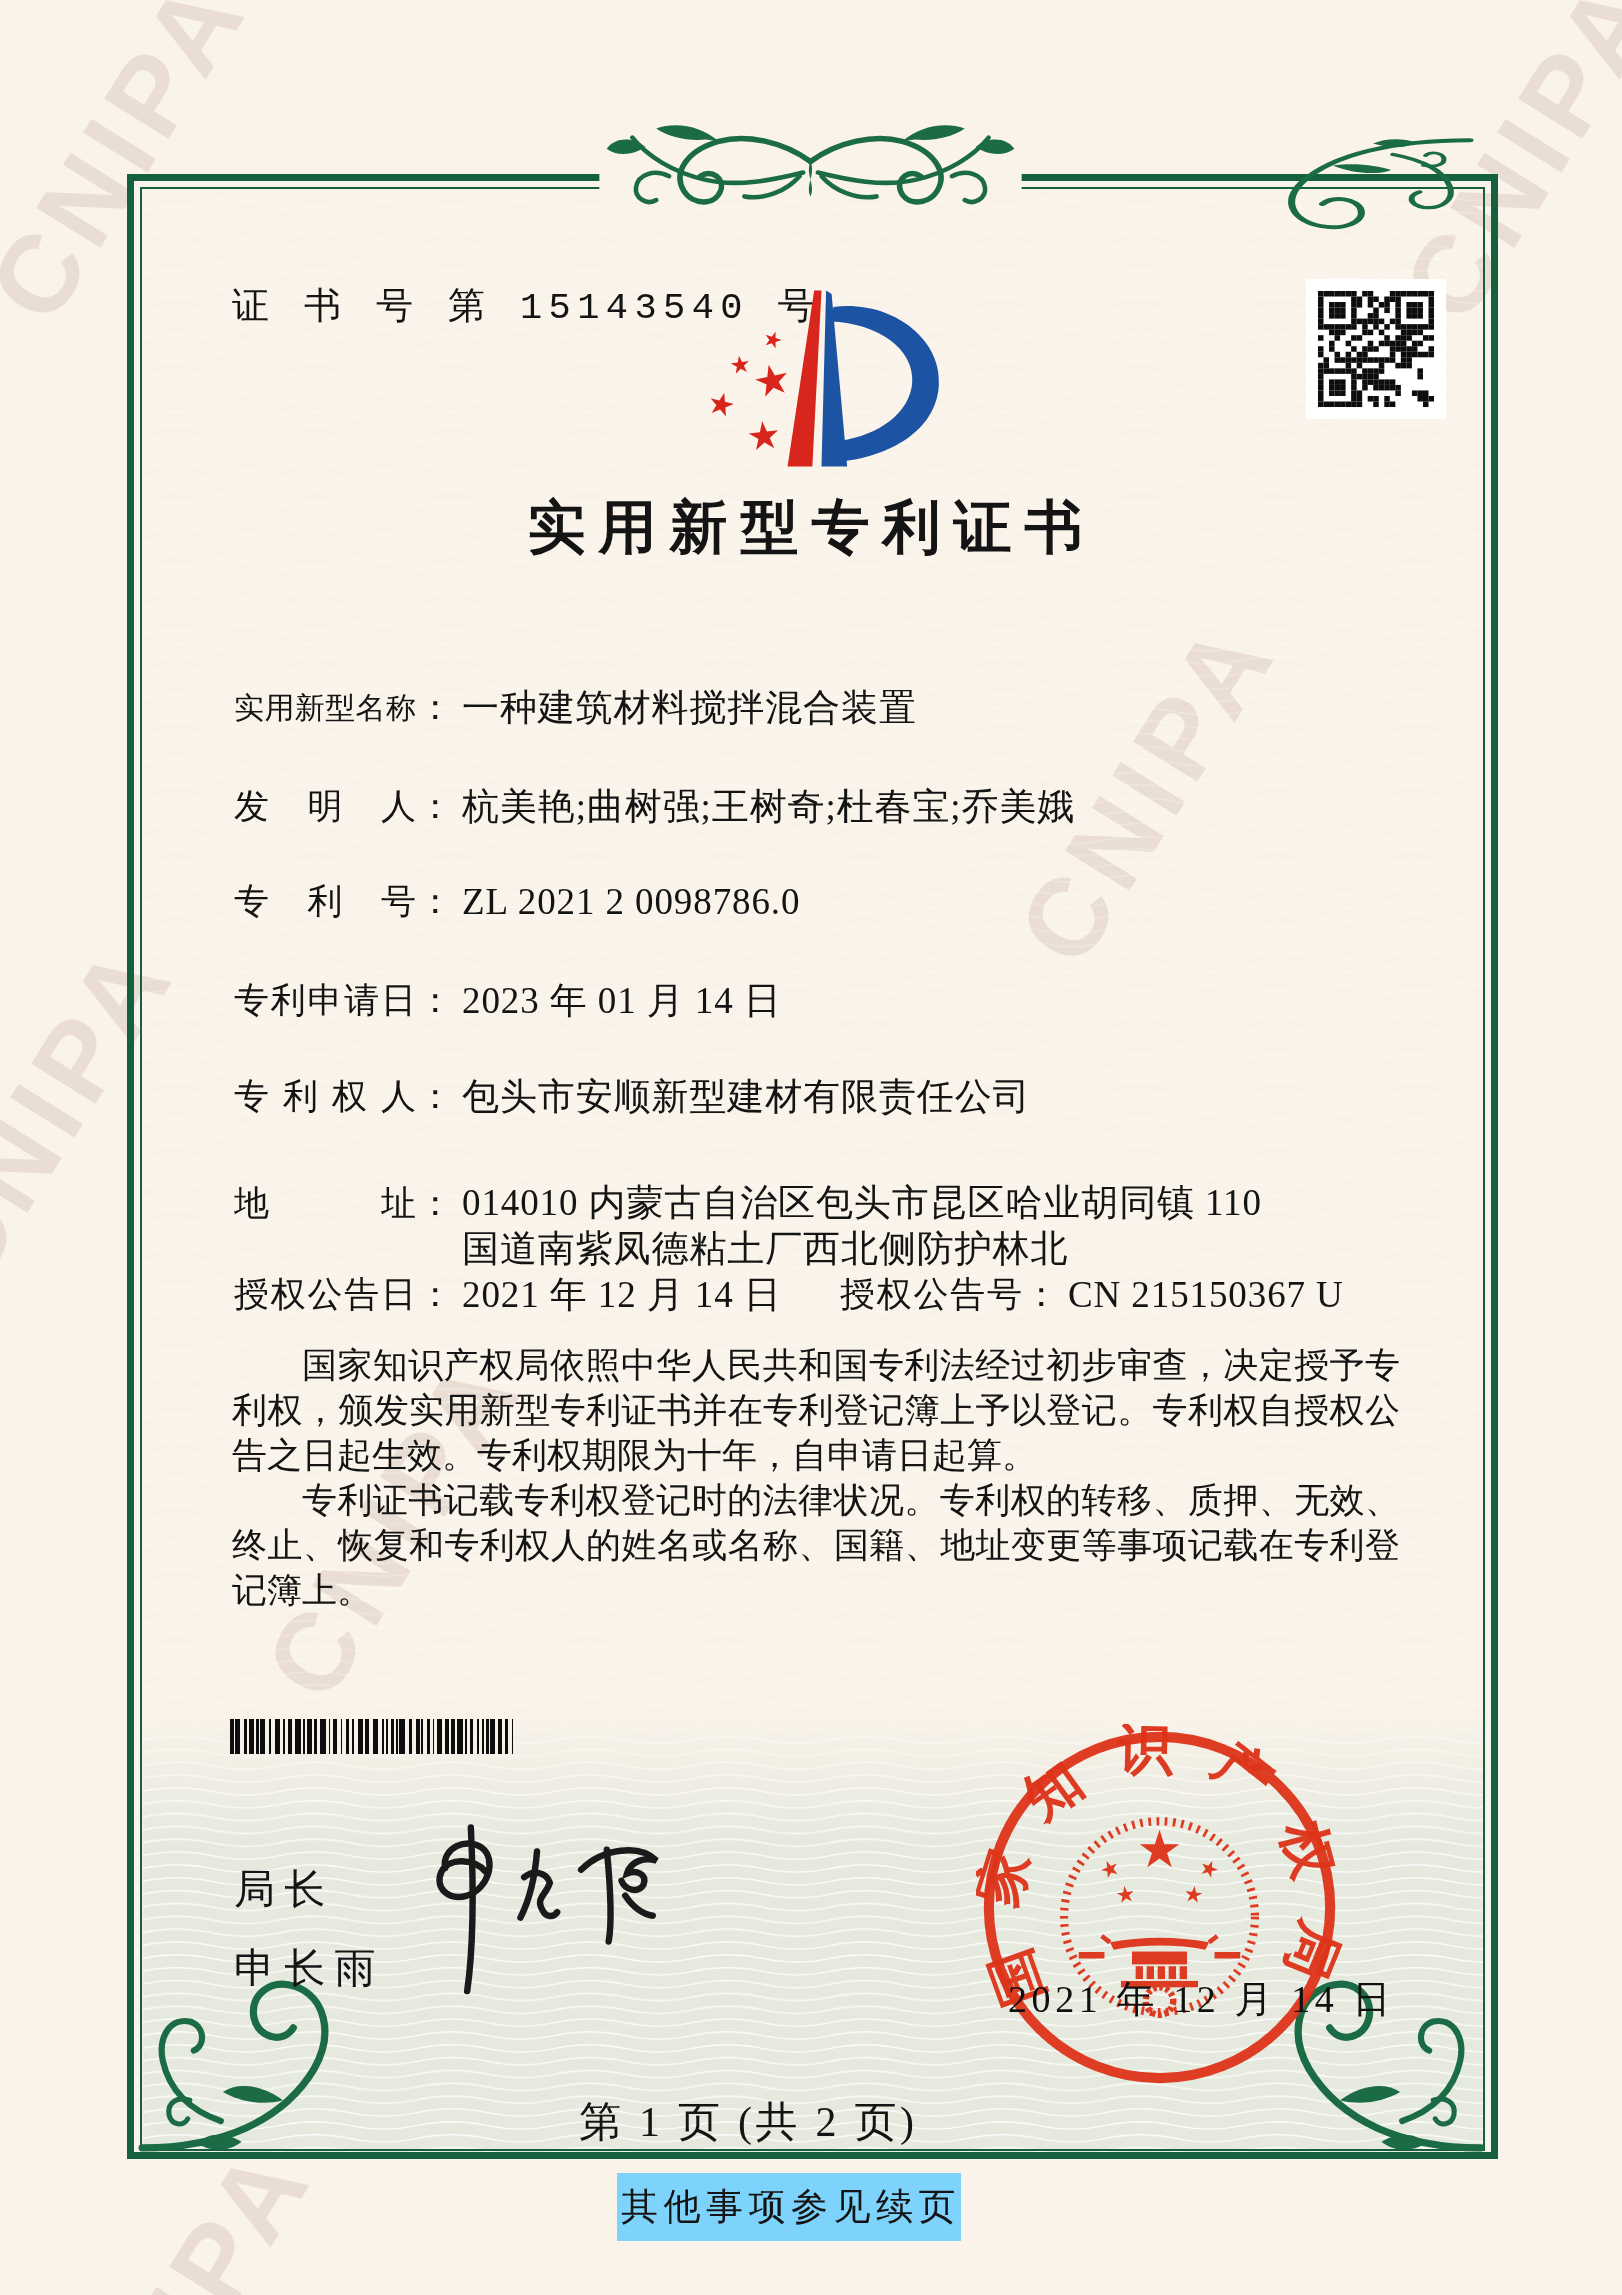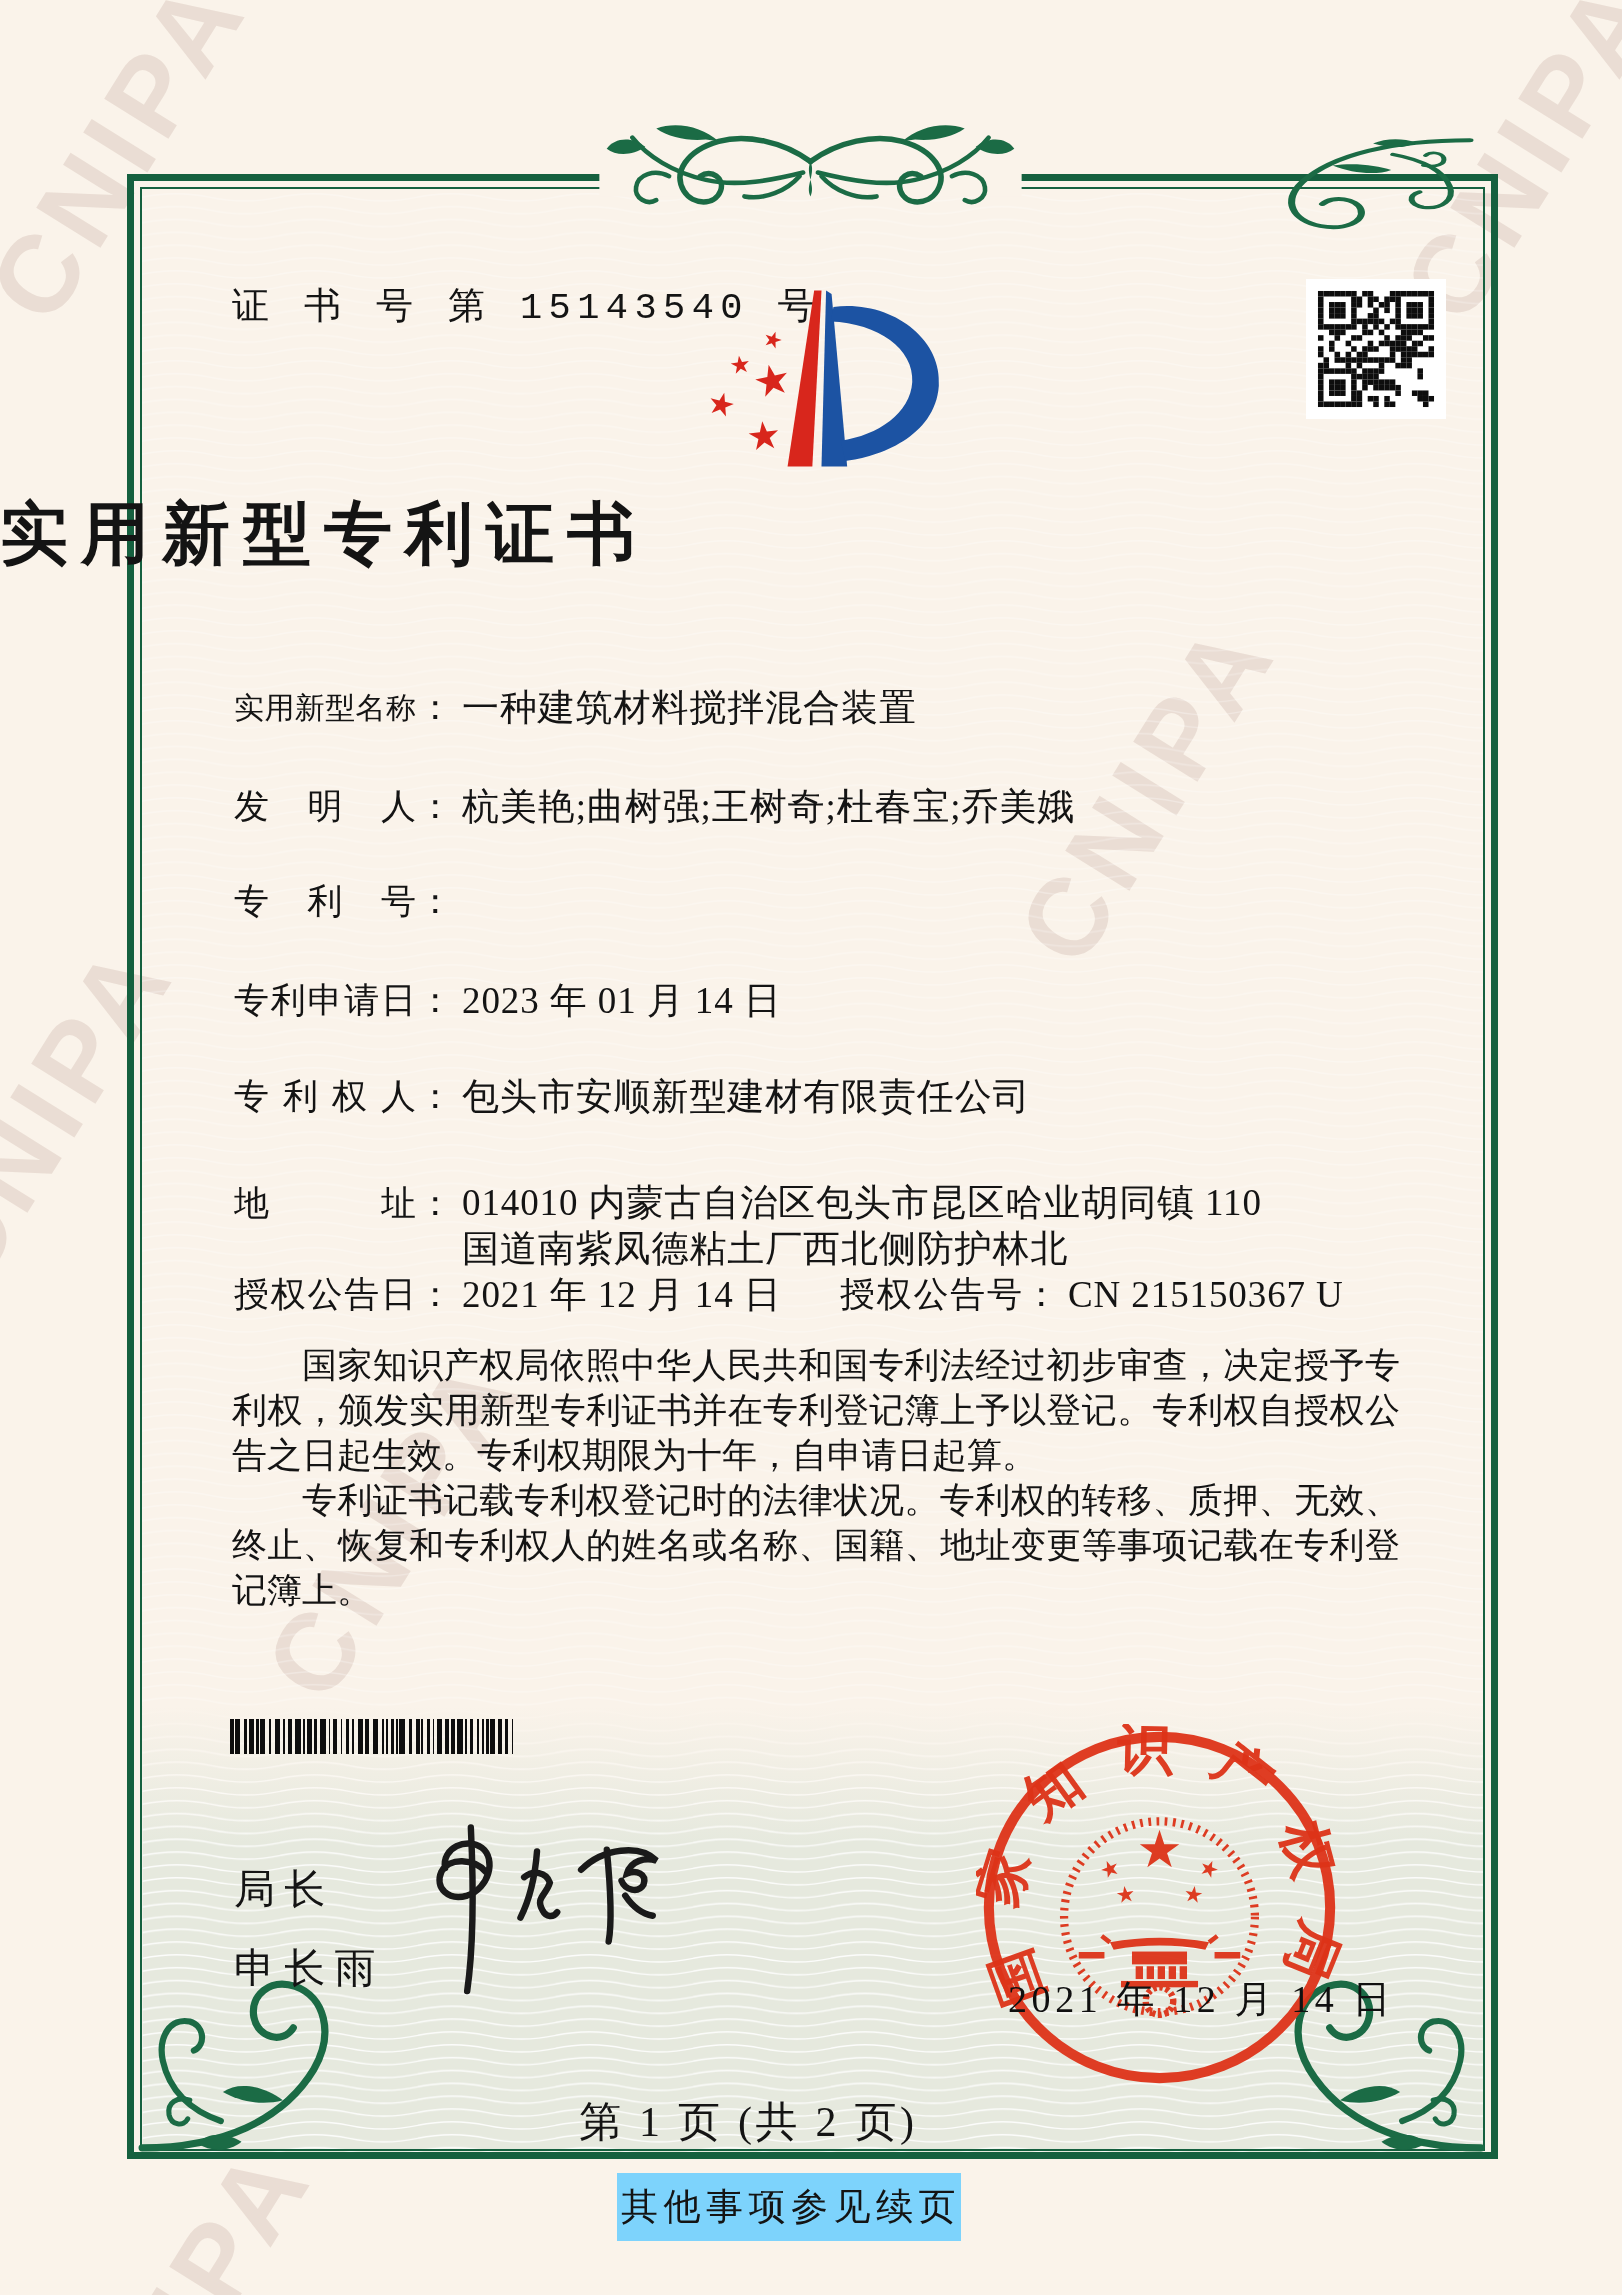--- a/index.html
+++ b/index.html
@@ -15,22 +15,22 @@
   .frame{position:absolute;left:127px;top:174px;width:1357px;height:1971px;border:7.3px solid #15603f;z-index:3;}
   .frame2{position:absolute;left:140px;top:187px;width:1341px;height:1960px;border:2.8px solid #15603f;z-index:3;}
 
   .waves{position:absolute;z-index:2;}
   .ornament{position:absolute;z-index:4;}
 
   .cert-no{position:absolute;left:232px;top:281px;font-size:37px;letter-spacing:6.4px;z-index:5;font-family:Liberation Mono, monospace;}
   .logo{position:absolute;left:684px;top:257px;z-index:5;}
   .qr{position:absolute;left:1306px;top:279px;z-index:5;background:#fff;}
 
-  .title{position:absolute;left:0;top:489px;width:100%;
-         font-size:68px;font-weight:bold;letter-spacing:13px;z-index:5;}
+  .title{position:absolute;left:0;top:489px;width:100%;text-align:center;
+         font-size:58px;font-weight:bold;letter-spacing:13px;z-index:5;}
 
   .fields{position:absolute;left:234px;top:0;width:1185px;z-index:5;}
   .frow{position:absolute;left:0;display:flex;align-items:flex-start;font-size:37px;line-height:48px;}
   .flabel{display:inline-block;width:182px;text-align:justify;text-align-last:justify;font-size:35px;flex:none;}
   .flabel.six{font-size:30px;line-height:48px;}
   .colon{flex:none;margin:0 9.2px 0 1.8px;font-size:35px;}
   .fvalue{letter-spacing:0.9px;}
   .addr-val{width:831px;}
   .grant2{position:absolute;left:606px;top:0;display:flex;}
 
@@ -395,20 +395,21 @@
       <span class="fvalue">一种建筑材料搅拌混合装置</span>
     </div>
     <div class="frow" style="top:783px">
       <span class="flabel">发明人</span>
         <span class="colon">：</span>
       <span class="fvalue">杭美艳;曲树强;王树奇;杜春宝;乔美娥</span>
     </div>
     <div class="frow" style="top:878px">
       <span class="flabel">专利号</span>
         <span class="colon">：</span>
+      <span class="fvalue">ZL 2021 2 0098786.0</span>
     </div>
     <div class="frow" style="top:977px">
       <span class="flabel">专利申请日</span>
         <span class="colon">：</span>
       <span class="fvalue">2023 年 01 月 14 日</span>
     </div>
     <div class="frow" style="top:1073px">
       <span class="flabel">专利权人</span>
         <span class="colon">：</span>
       <span class="fvalue">包头市安顺新型建材有限责任公司</span>

